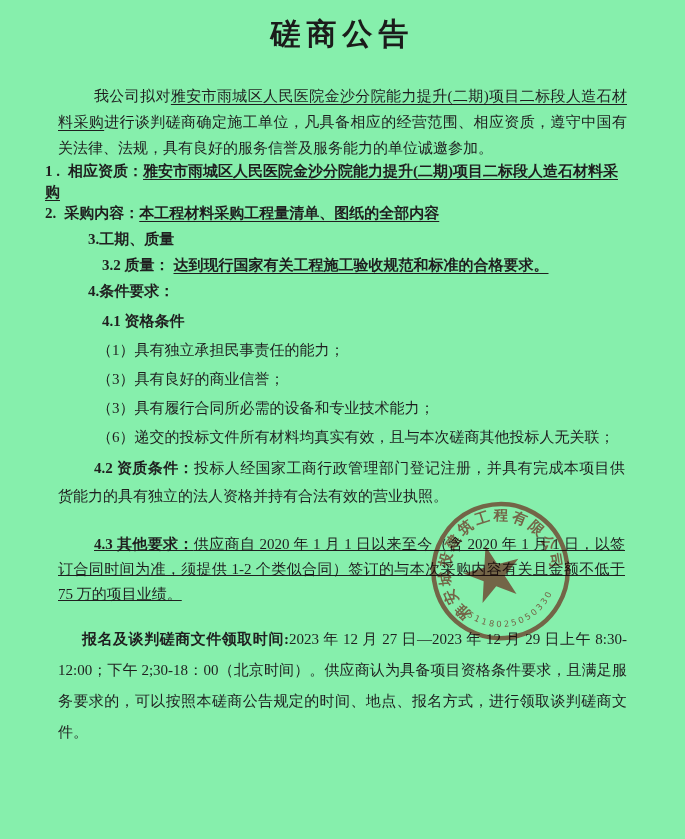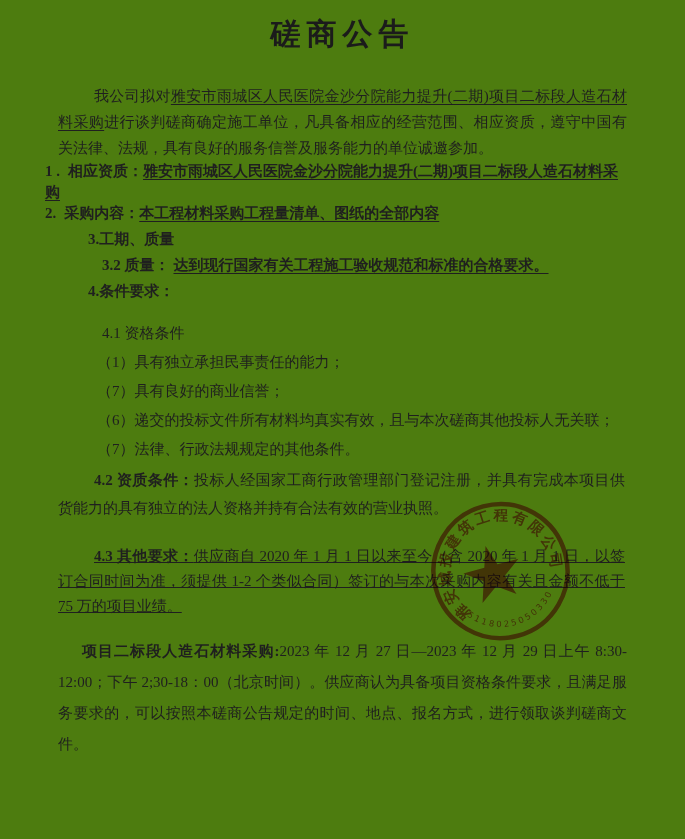--- a/index.html
+++ b/index.html
@@ -1,19 +1,19 @@
 <!DOCTYPE html>
 <html><head>
 <meta charset="utf-8">
 <style>
   html,body{margin:0;padding:0;background:#ffffff;}
   .page{
     position:relative;
     width:685px;height:839px;
-    background:#4d7c0f;
+    background:#86efac;
     overflow:hidden;
     font-family:"Liberation Serif","DejaVu Serif",serif;
     color:#1f1f1f;
     font-size:15px;
   }
   .doc-title{
     margin:14px 0 28px 0;
     text-align:center;
     font-size:30px;
     font-weight:bold;
@@ -43,22 +43,23 @@
   }
   .sub-item .lbl{font-weight:bold;margin-right:4px;}
   .sub-item .val{font-weight:bold;}
   .h4{
     margin:3px 0 0 88px;
     line-height:22px;
     font-weight:bold;
     font-family:Liberation Serif, serif;
   }
   .h41{
-    margin:20px 0 0 102px;
+    margin:8px 0 0 102px;
     line-height:22px;
+    font-weight:bold;
   }
   .cond{
     margin:8px 58px 0 97px;
     line-height:21px;
   }
   .para-42{
     margin:6px 60px 0 58px;
     line-height:28px;
     text-indent:2.4em;
     text-align:justify;
@@ -105,29 +106,29 @@
   <div class="h3">3.工期、质量</div>
 
 
   <div class="sub-item"><span class="lbl">3.2 质量：</span><u class="val">达到现行国家有关工程施工验收规范和标准的合格要求。</u></div>
 
   <div class="h4">4.条件要求：</div>
 
   <div class="h41">4.1 资格条件</div>
 
   <div class="cond">（1）具有独立承担民事责任的能力；</div>
-  <div class="cond">（7）具有良好的商业信誉；</div>
+  <div class="cond">（3）具有良好的商业信誉；</div>
+  <div class="cond">（3）具有履行合同所必需的设备和专业技术能力；</div>
   <div class="cond">（6）递交的投标文件所有材料均真实有效，且与本次磋商其他投标人无关联；</div>
-  <div class="cond">（7）法律、行政法规规定的其他条件。</div>
 
   <p class="para-42"><span class="lbl-b">4.2 资质条件：</span><span>投标人经国家工商行政管理部门登记注册，并具有完成本项目供货能力的具有独立的法人资格并持有合法有效的营业执照。</span></p>
 
   <p class="para-43"><span class="lbl-b">4.3 其他要求：</span><span>供应商自 2020 年 1 月 1 日以来至今（含 2020 年 1 月 1 日，以签订合同时间为准，须提供 1-2 个类似合同）签订的与本次采购内容有关且金额不低于 75 万的项目业绩。</span></p>
 
-  <p class="para-reg"><span class="lbl-b">项目二标段人造石材料采购:</span><span>2023 年 12 月 27 日—2023 年 12 月 29 日上午 8:30-12:00；下午 2;30-18：00（北京时间）。供应商认为具备项目资格条件要求，且满足服务要求的，可以按照本磋商公告规定的时间、地点、报名方式，进行领取谈判磋商文件。</span></p>
+  <p class="para-reg"><span class="lbl-b">报名及谈判磋商文件领取时间:</span><span>2023 年 12 月 27 日—2023 年 12 月 29 日上午 8:30-12:00；下午 2;30-18：00（北京时间）。供应商认为具备项目资格条件要求，且满足服务要求的，可以按照本磋商公告规定的时间、地点、报名方式，进行领取谈判磋商文件。</span></p>
 
   <svg class="seal" viewBox="0 0 160 160" xmlns="http://www.w3.org/2000/svg">
     <defs>
       <path id="arcTop" d="M 44 114 A 51 51 0 1 1 116 114" fill="none"></path>
       <path id="arcBottom" d="M 31.5 106 A 56 56 0 0 0 128.5 106" fill="none"></path>
     </defs>
     <ellipse cx="80" cy="78" rx="67" ry="67" fill="none" stroke-width="4.5" class="seal-stroke" stroke="#d4524e"></ellipse>
     <path class="seal-fill" d="M72 50 L78.8 70.7 L100.5 70.7 L82.9 83.6 L89.6 104.3 L72 91.5 L54.4 104.3 L61.1 83.6 L43.5 70.7 L65.2 70.7 Z" fill="#d4524e"></path>
     <text font-size="14.5" font-weight="bold" letter-spacing="3" class="seal-fill" fill="#d4524e">
       <textPath href="#arcTop" startOffset="4">雅安城投建筑工程有限公司</textPath>

